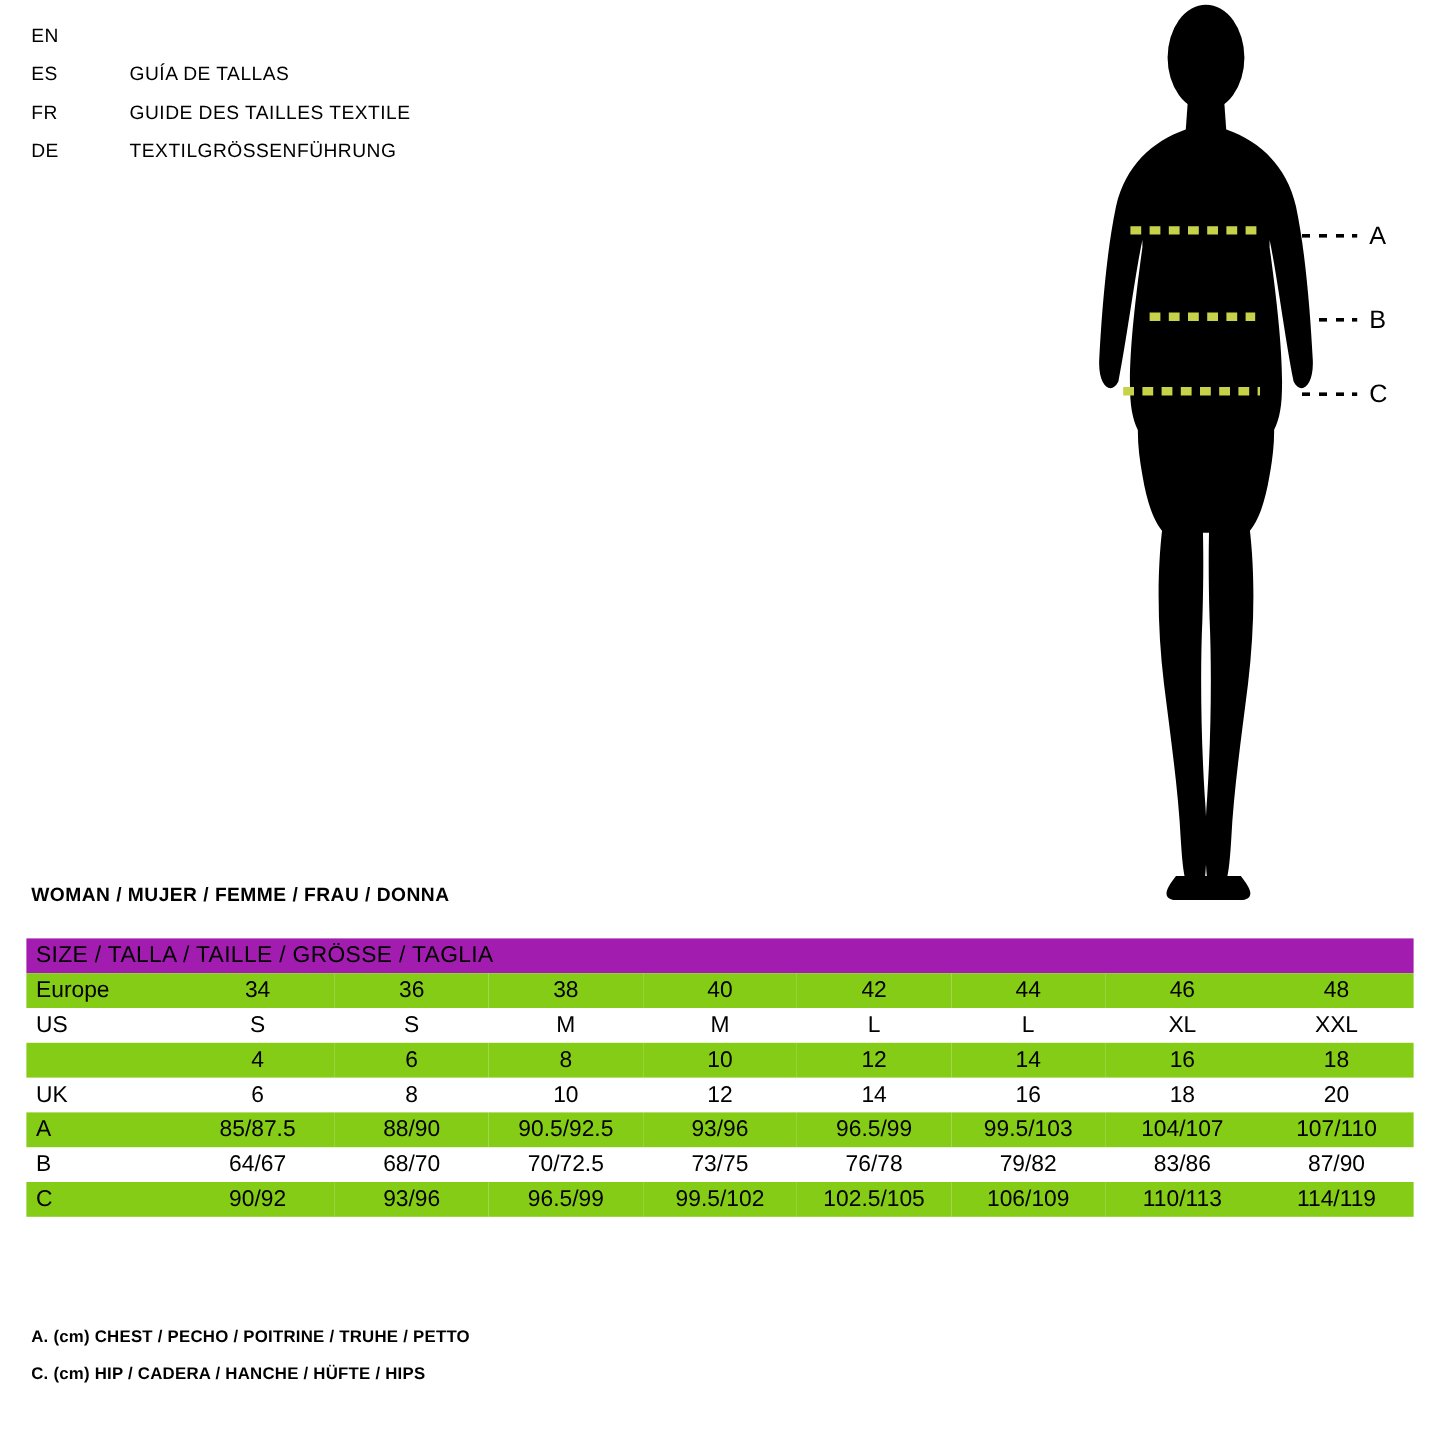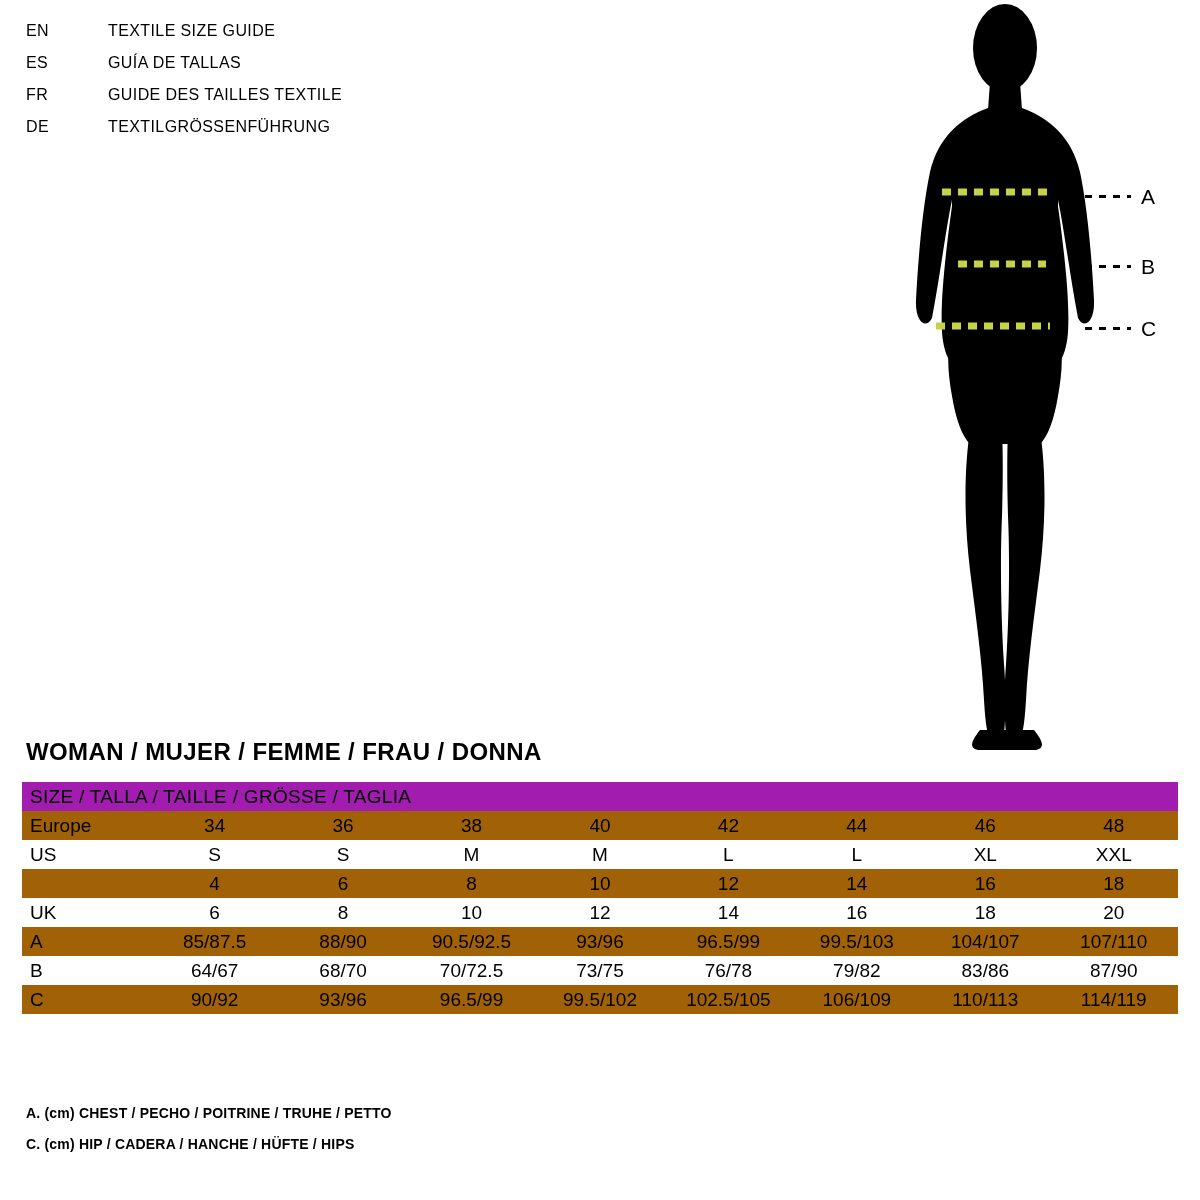--- a/index.html
+++ b/index.html
@@ -68,21 +68,21 @@
   }
   .marker-label {
     line-height: 1;
   }
 
   
   .section-title {
     position: absolute;
     top: 738px;
     left: 26px;
-    font-size: 24px;
+    font-size: 16px;
     font-weight: 700;
     letter-spacing: 0.4px;
   }
 
   
   .size-table {
     position: absolute;
     top: 782px;
     left: 22px;
     width: 1156px;
@@ -90,21 +90,21 @@
     font-size: 19px;
     table-layout: fixed;
   }
   .size-table td {
     height: 29px;
     padding: 0 0 0 8px;
     vertical-align: middle;
     white-space: nowrap;
   }
   .size-table tr.shaded td {
-    background: #a16207;
+    background: #84cc16;
   }
   .size-table tr.header-row td {
     background: #a21caf;
     font-weight: 400;
     letter-spacing: 0.3px;
   }
   .size-table td.label-col {
     width: 190px;
     text-align: left;
   }
@@ -126,21 +126,20 @@
     height: 31px;
     line-height: 31px;
   }
 </style>
 </head>
 <body>
 
 <div class="lang-block">
   <div class="lang-row">
     <div class="lang-code">EN</div>
-    <div class="lang-title">TEXTILE SIZE GUIDE</div>
   </div>
   <div class="lang-row">
     <div class="lang-code">ES</div>
     <div class="lang-title">GUÍA DE TALLAS</div>
   </div>
   <div class="lang-row">
     <div class="lang-code">FR</div>
     <div class="lang-title">GUIDE DES TAILLES TEXTILE</div>
   </div>
   <div class="lang-row">

